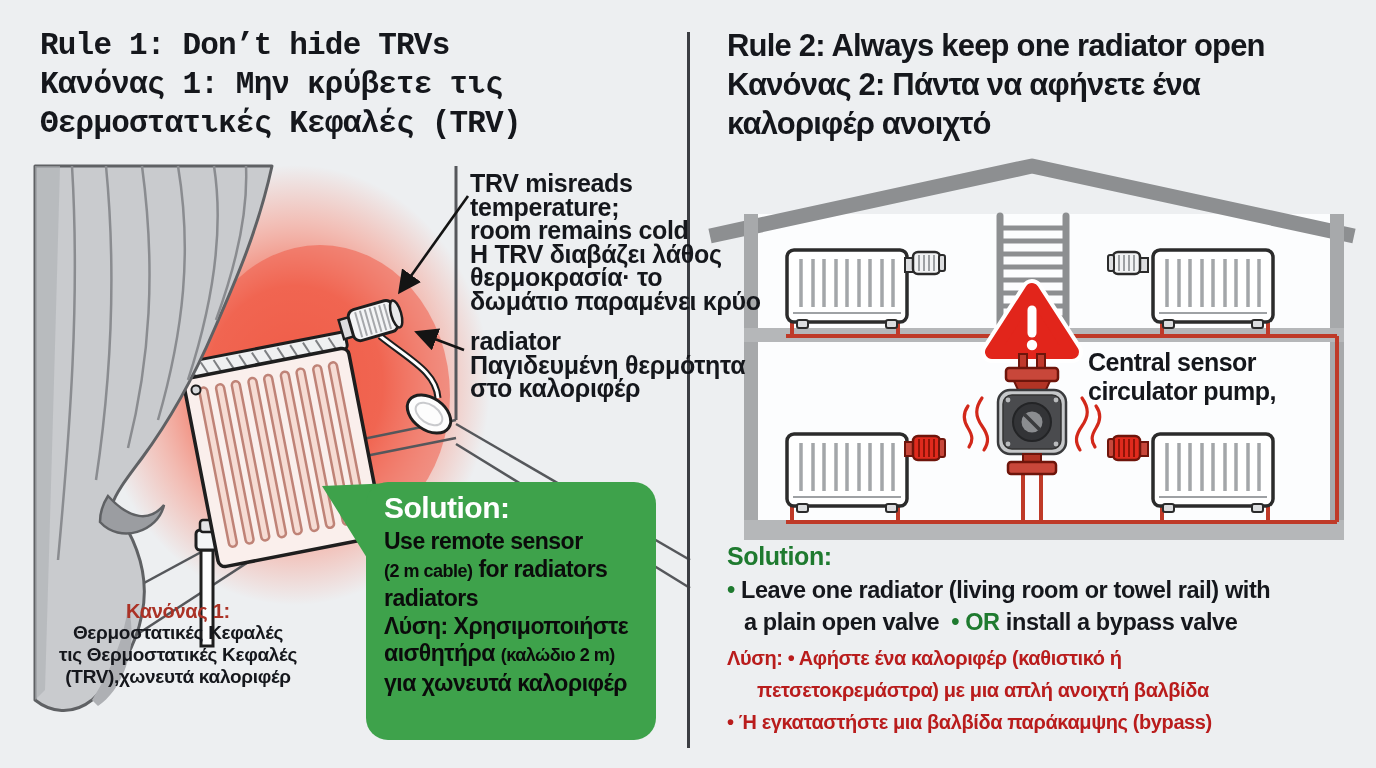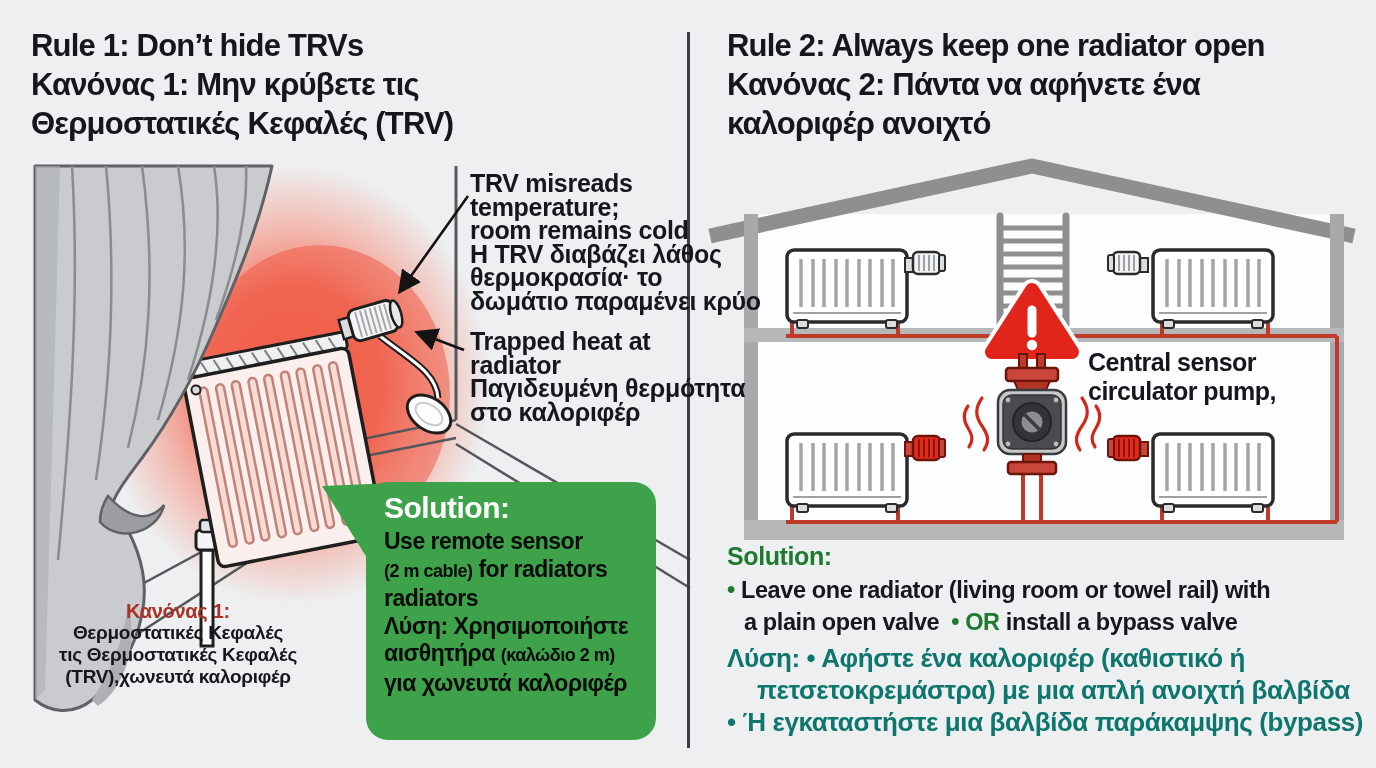--- a/index.html
+++ b/index.html
@@ -17,21 +17,21 @@
   .solbox .small{font-size:18px;}
   .caption{position:absolute;left:10px;top:600px;width:336px;text-align:center;
            font-size:19px;line-height:22px;letter-spacing:-0.3px;}
   .caption .red{color:#AB3226;font-size:20px;}
   .pumplabel{position:absolute;left:1088px;top:348px;font-size:25px;line-height:29px;letter-spacing:-0.5px;}
   .rsol-head{position:absolute;left:727px;top:542px;font-size:25px;color:#1E7A2F;letter-spacing:-0.4px;}
   .rsol{position:absolute;left:727px;top:574px;font-size:23.5px;line-height:32px;letter-spacing:-0.4px;white-space:nowrap;}
   .rsol .indent{padding-left:17px;}
   .grn{color:#1E7A2F;}
   .gap{margin-left:12px;}
-  .rsol-el{position:absolute;left:727px;top:642px;font-size:26px;line-height:32px;color:#0f766e;
+  .rsol-el{position:absolute;left:727px;top:642px;font-size:20px;line-height:32px;color:#b91c1c;
            letter-spacing:-0.4px;white-space:nowrap;}
   .rsol-el .indent{padding-left:30px;}
 </style>
 </head>
 <body>
 
 <div class="canvas">
 
   <svg class="abs" style="left:0;top:0" width="1376" height="768" viewBox="0 0 1376 768">
     <defs>
@@ -281,37 +281,36 @@
           <path d="M968,406 C963,413 963,420 968,428 C973,436 973,441 969,447"></path>
           <path d="M1082,398 C1089,408 1089,416 1082,426 C1075,436 1075,442 1080,450"></path>
           <path d="M1096,406 C1101,413 1101,420 1096,428 C1091,436 1091,441 1095,447"></path>
         </g>
       </g>
     </g>
   </svg>
 
   <div class="divider"></div>
 
-  <div class="abs title" style="left:31px;top:26px;">
+  <div class="abs title" style="left:40px;top:26px;font-family:Liberation Mono, monospace;">
     <div>Rule 1: Don’t hide TRVs</div>
     <div>Κανόνας 1: Μην κρύβετε τις</div>
     <div>Θερμοστατικές Κεφαλές (TRV)</div>
   </div>
 
   <div class="abs ann" style="left:470px;top:172px;">
     <div>TRV misreads</div>
     <div>temperature;</div>
     <div>room remains cold</div>
     <div>Η TRV διαβάζει λάθος</div>
     <div>θερμοκρασία· το</div>
     <div>δωμάτιο παραμένει κρύο</div>
   </div>
 
   <div class="abs ann" style="left:470px;top:330px;">
-    <div>Trapped heat at</div>
     <div>radiator</div>
     <div>Παγιδευμένη θερμότητα</div>
     <div>στο καλοριφέρ</div>
   </div>
 
   <div class="solbox">
     <div class="head">Solution:</div>
     <div class="ln">Use remote sensor</div>
     <div class="ln"><span class="small">(2 m cable)</span> <span>for radiators</span></div>
     <div class="ln">radiators</div>

